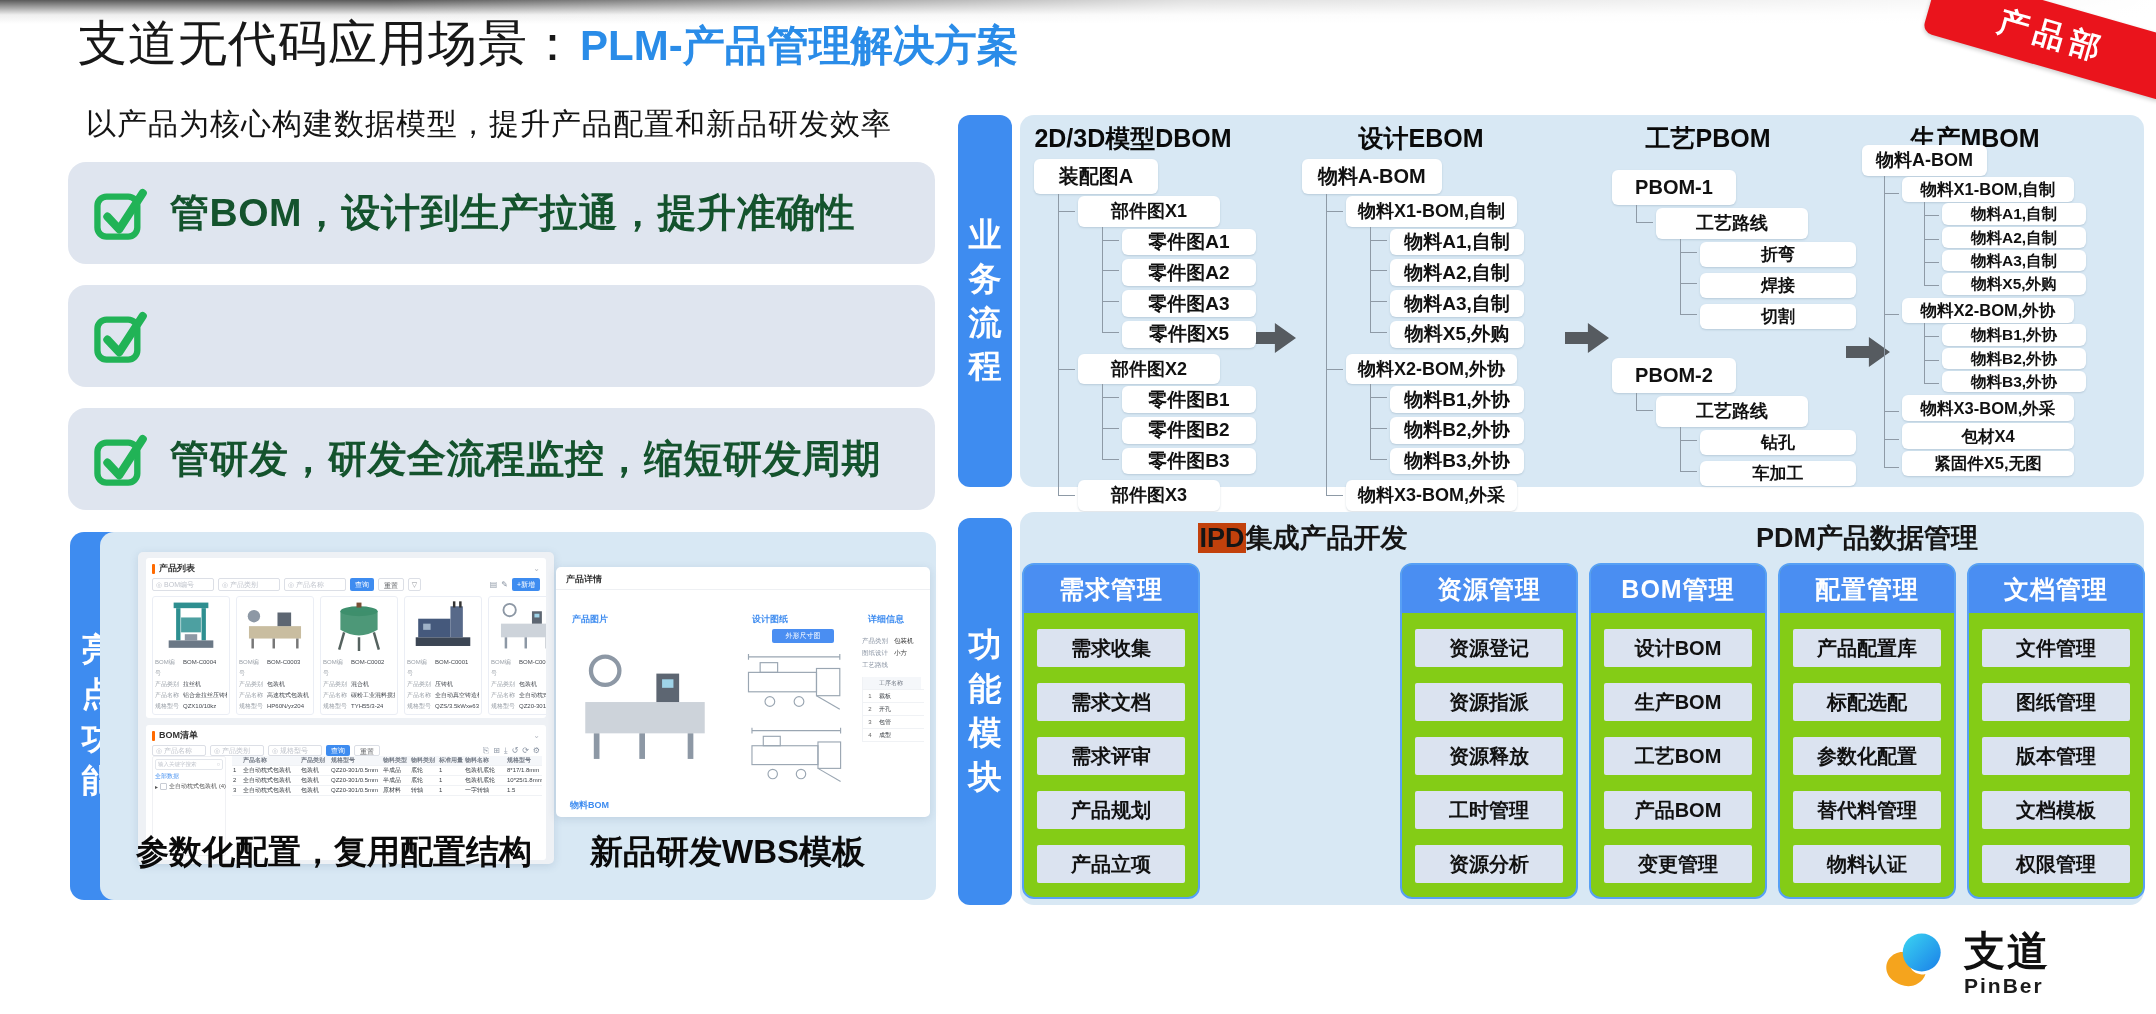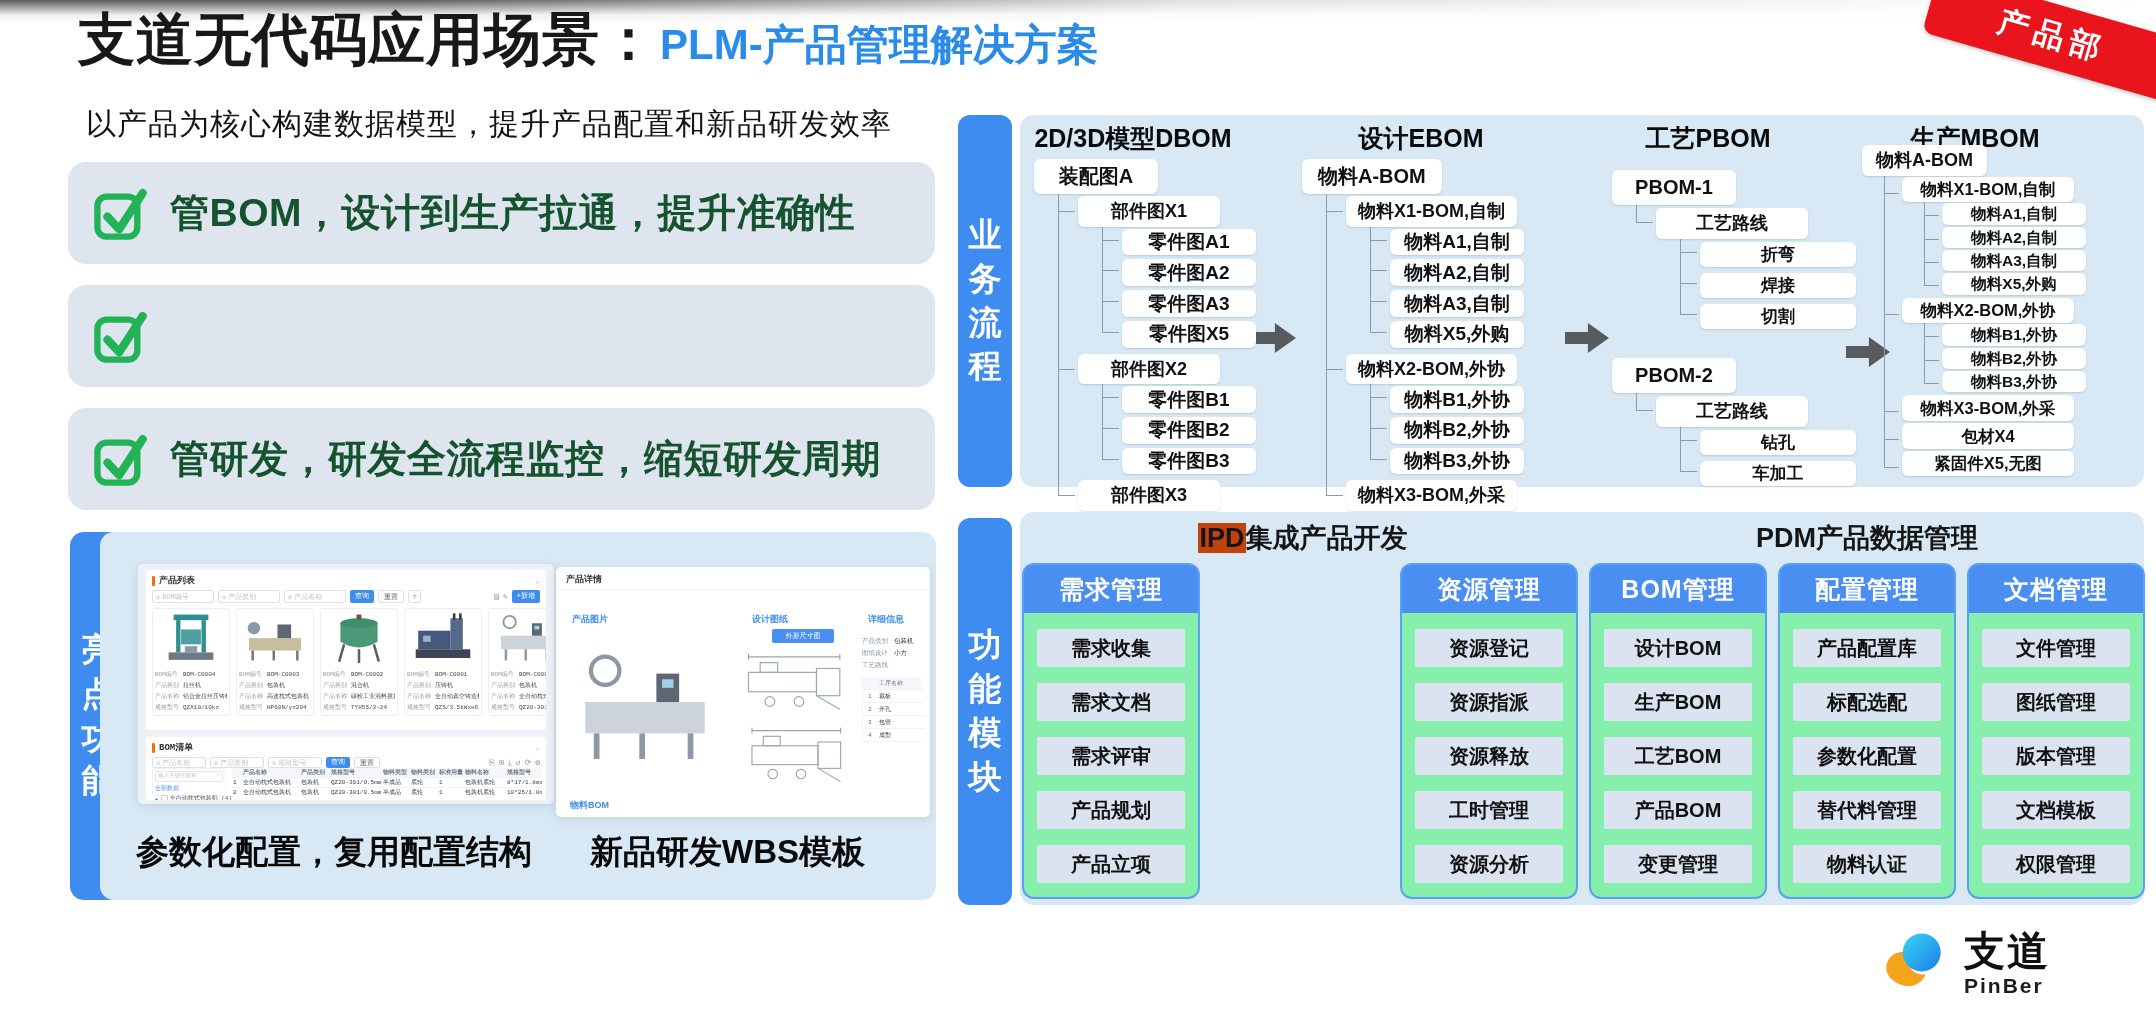--- a/index.html
+++ b/index.html
@@ -3,21 +3,21 @@
 <meta charset="utf-8">
 <style>
   html,body{margin:0;padding:0;background:#fff;}
   .stage{position:relative;width:2156px;height:1014px;background:#ffffff;overflow:hidden;
          font-family:"Liberation Sans","DejaVu Sans",sans-serif;}
   .top-fade{position:absolute;left:0;top:0;width:100%;height:24px;
     background-image:linear-gradient(90deg,rgba(255,255,255,0) 0%,rgba(255,255,255,0) 18%,rgba(255,255,255,.82) 55%,#fff 100%),
                      linear-gradient(180deg,rgba(72,72,72,.9),rgba(190,190,190,.25) 62%,rgba(255,255,255,0));}
   
   .title-row{position:absolute;left:78px;top:2px;display:flex;align-items:baseline;white-space:nowrap;}
-  .t-black{font-size:57px;font-weight:700;color:#181818;letter-spacing:1px;}
+  .t-black{font-size:49px;font-weight:400;color:#181818;letter-spacing:1px;margin-top:9px;}
   .t-blue{font-size:42px;font-weight:800;color:#2a8ce8;margin-left:2px;}
   .ribbon{position:absolute;left:1926px;top:4px;width:252px;height:64px;background:#ea141c;border-radius:10px;
     transform:rotate(16deg);color:#fff;font-size:31px;font-weight:700;letter-spacing:6px;
     display:flex;align-items:center;justify-content:center;box-shadow:0 2px 4px rgba(0,0,0,.2);}
   .subtitle{position:absolute;left:86px;top:104px;font-size:30px;font-weight:500;color:#141414;letter-spacing:1px;}
   
   #features{position:absolute;left:68px;top:162px;width:867px;display:flex;flex-direction:column;gap:21px;}
   .feature{height:102px;background:#dfe5ef;border-radius:18px;display:flex;align-items:center;padding:0 24px;gap:20px;}
   .feature-text{font-size:39px;font-weight:700;color:#14532d;letter-spacing:.5px;white-space:nowrap;}
   .check{flex:none;display:flex;}
@@ -61,29 +61,29 @@
   .tcol-3 .tree ul{margin-left:22px;}
   .tcol-3 .tree ul li{padding:1px 0 1px 18px;}
   .tcol-3 .tree ul li::after{width:15px;}
   .arrow{position:absolute;width:44px;height:30px;background:#565b60;
     clip-path:polygon(0 30%,52% 30%,52% 0,100% 50%,52% 100%,52% 70%,0 70%);}
   .a0{left:232px;top:208px;} .a1{left:545px;top:208px;} .a2{left:826px;top:222px;}
   
   .fm-group{position:absolute;top:8px;font-size:27px;font-weight:700;color:#151515;text-align:center;white-space:nowrap;}
   .fm-g1{left:0;width:566px;} .fm-g2{left:570px;width:554px;}
   .hl-ipd{background:#c2410c;padding:0 1px;}
-  .mod-col{position:absolute;top:51px;width:178px;height:336px;background:#86efac;border:2px solid #57a0f5;border-radius:12px;box-sizing:border-box;}
+  .mod-col{position:absolute;top:51px;width:178px;height:336px;background:#84cc16;border:2px solid #57a0f5;border-radius:12px;box-sizing:border-box;}
   .mod-head{height:48px;background:#4a8ef2;border-radius:9px 9px 0 0;color:#fff;font-size:25px;font-weight:700;
     text-align:center;line-height:48px;letter-spacing:1px;}
   .mod-item{width:148px;height:38px;margin:16px auto 0;background:#dbe3f0;font-size:20px;font-weight:700;color:#111;
     text-align:center;line-height:38px;border-radius:2px;white-space:nowrap;}
   .mod-item:first-of-type{margin-top:20px;}
   
   .shot{position:absolute;background:#fff;border-radius:5px;box-shadow:0 2px 8px rgba(50,80,120,.15);overflow:hidden;}
-  #shot1{left:38px;top:32px;width:416px;height:240px;background:#eef1f5;font-family:Liberation Mono, monospace;}
+  #shot1{left:38px;top:20px;width:416px;height:312px;background:#eef1f5;}
   #shot2{left:456px;top:35px;width:374px;height:250px;}
   .cap{position:absolute;top:298px;font-size:33px;font-weight:800;color:#0a0a0a;white-space:nowrap;}
   .cap1{left:36px;width:424px;} .cap2{left:490px;width:344px;}
   
   .mcard{position:absolute;left:8px;right:8px;background:#fff;border-radius:3px;overflow:hidden;}
   .m-trow{display:flex;align-items:center;gap:4px;padding:4px 6px 1px;}
   .m-tick{width:3px;height:10px;background:#ff6a00;border-radius:1px;flex:none;}
   .m-title{font-size:9px;font-weight:700;color:#333;}
   .m-chev{margin-left:auto;color:#b7bcc4;font-size:8px;}
   .m-srow{display:flex;align-items:center;gap:4px;padding:2px 6px;}

